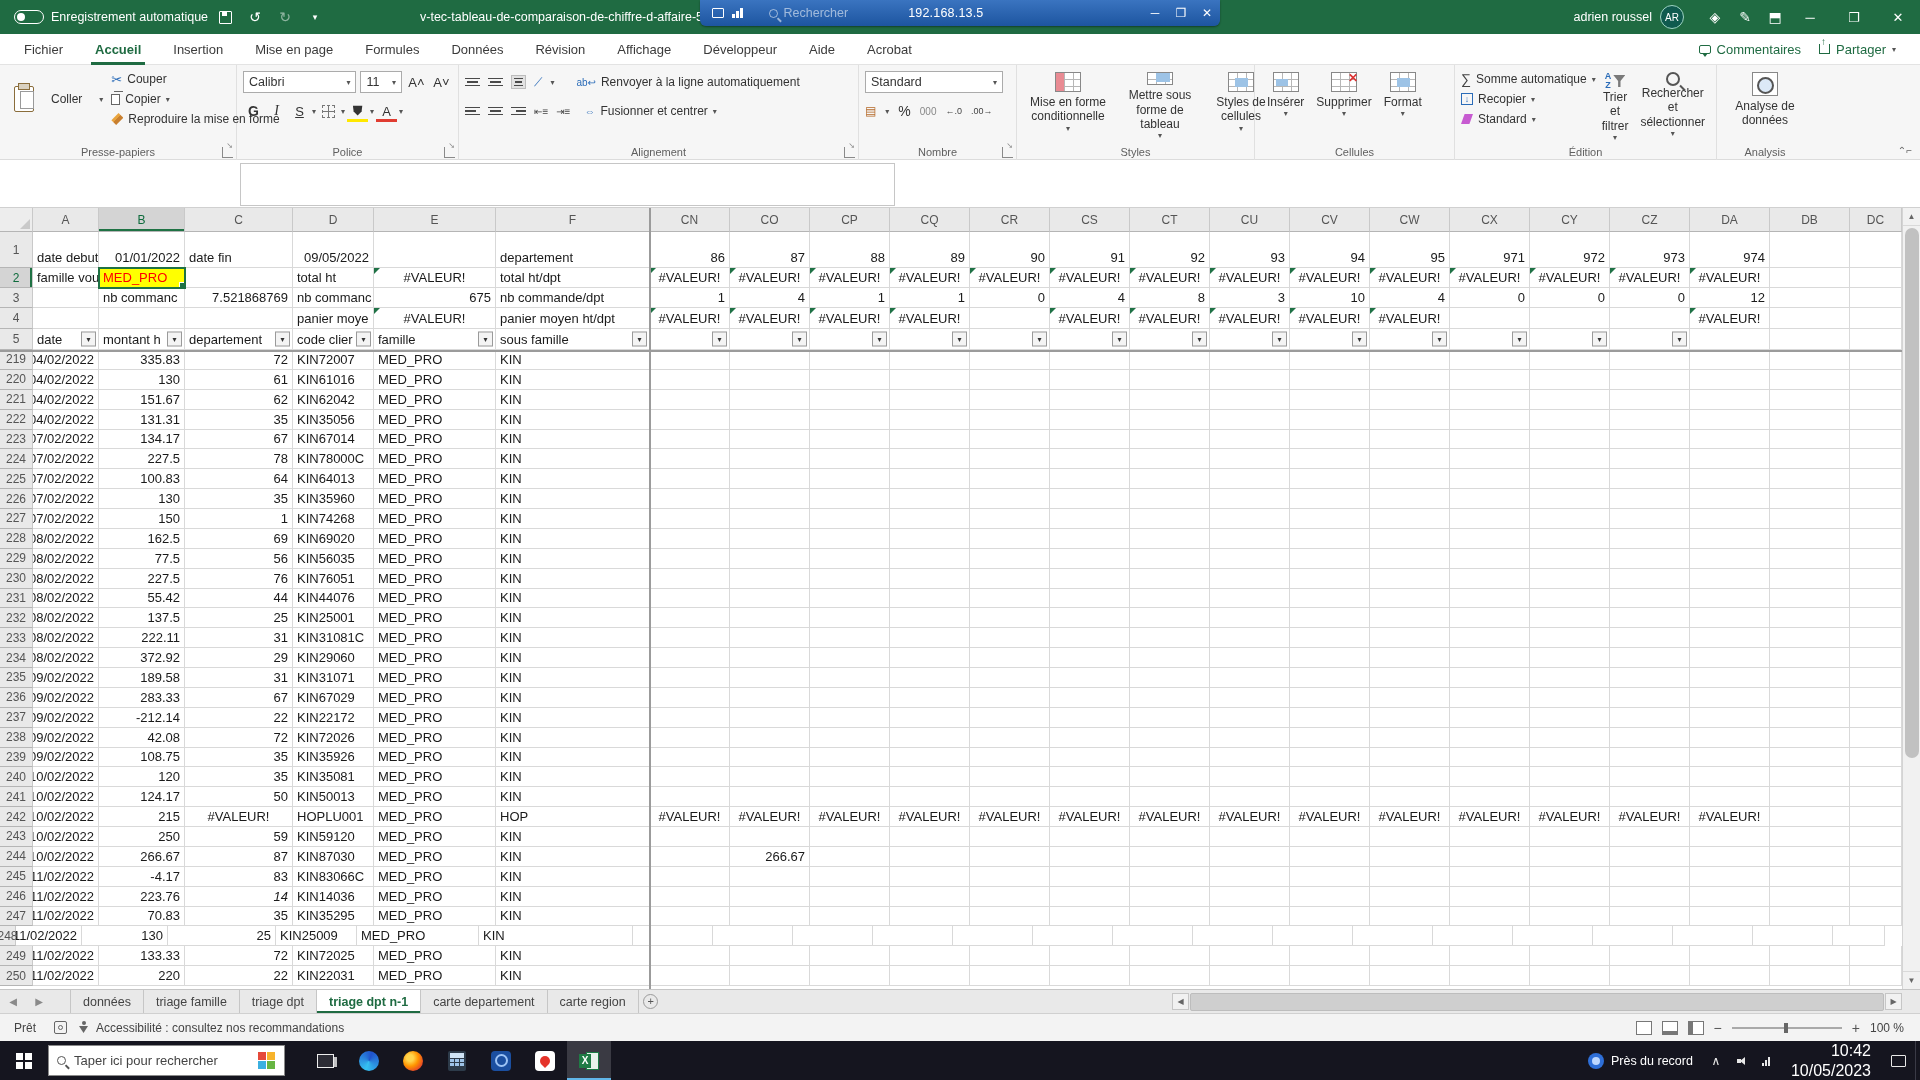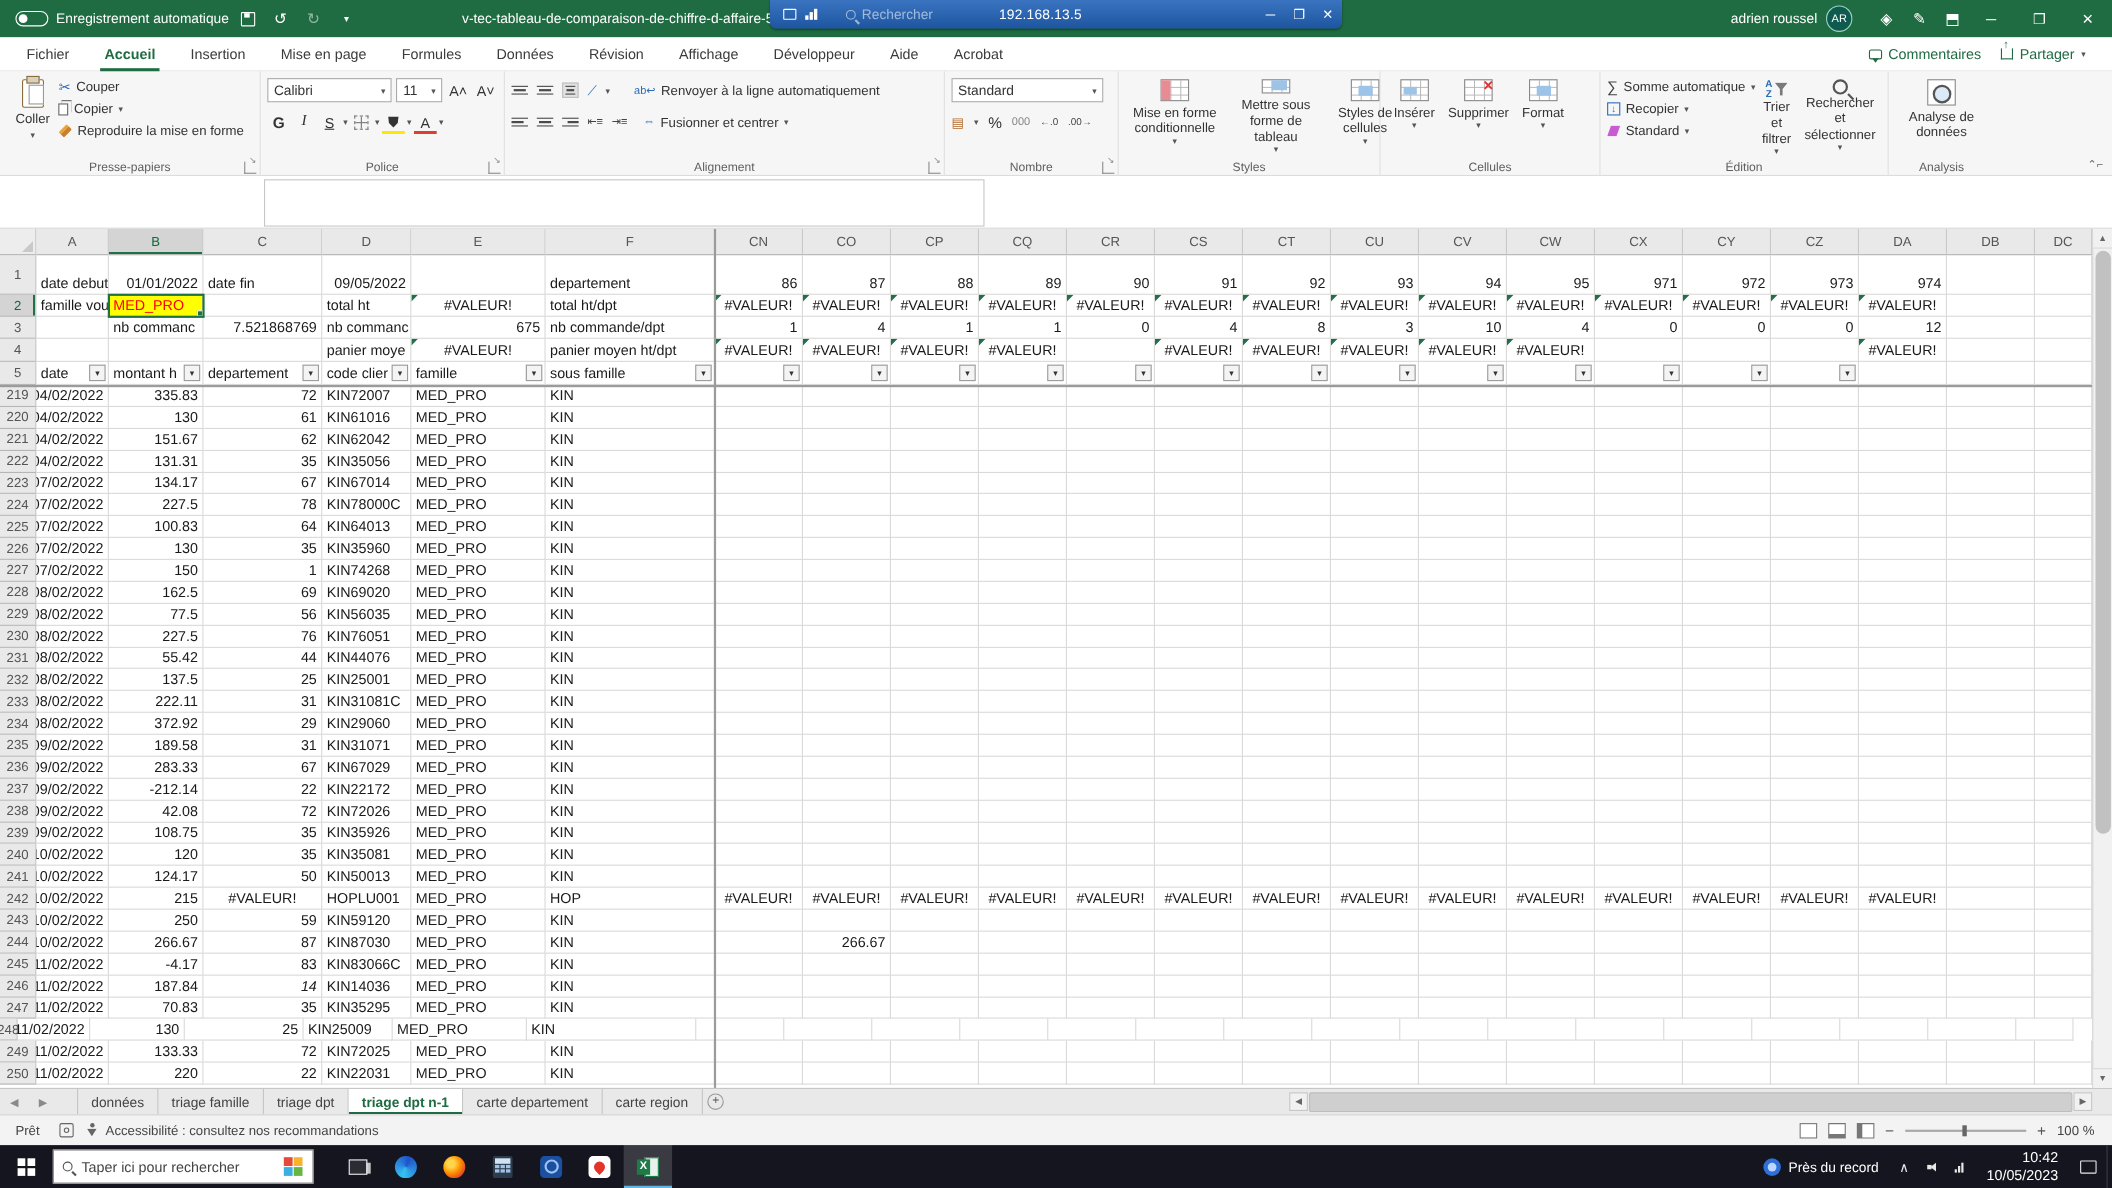--- a/index.html
+++ b/index.html
@@ -42,21 +42,21 @@
   .bubble::after { content:""; position:absolute; left:2px; bottom:-4px; border-left:3px solid transparent; border-right:3px solid transparent; border-top:4px solid #1F6B42; }
   .share-ic { width:11px; height:10px; border:1.5px solid #1F6B42; border-top:none; position:relative; }
   .share-ic::after { content:"↑"; position:absolute; left:1px; top:-8px; font-size:10px; color:#1F6B42; }
 
   
   .ribbon { position:absolute; left:0; top:65px; width:1920px; height:95px; background:#f6f6f6; border-bottom:1px solid #dcdcdc; display:flex; font-size:12px; color:#333; }
   .rgroup { position:relative; height:95px; border-right:1px solid #e0e0e0; padding:4px 6px 16px 6px; }
   .glabel { position:absolute; bottom:2px; left:0; right:0; text-align:center; font-size:11px; color:#5f5f5f; white-space:nowrap; }
   .launcher { position:absolute; bottom:2px; right:3px; width:11px; height:11px; border-left:1px solid #8a8a8a; border-bottom:1px solid #8a8a8a; }
   .launcher::after { content:"↘"; position:absolute; right:0px; top:-6px; font-size:8px; color:#8a8a8a; }
-  .bigbtn { display:flex; flex-direction:column; align-items:center; justify-content:center; gap:3px; padding:2px 8px; }
+  .bigbtn { display:flex; align-items:center; justify-content:center; gap:17px; padding:2px 8px; }
   .clip-ic { width:20px; height:26px; border:1.5px solid #8a6d3b; border-radius:2px; background:#fff; position:relative; }
   .clip-ic::before { content:""; position:absolute; left:3px; top:-4px; width:10px; height:5px; background:#d9d1c0; border:1px solid #8a6d3b; }
   .clip-ic::after { content:""; position:absolute; left:5px; top:4px; width:12px; height:16px; background:#fff; border:1px solid #9a9a9a; }
   .srow { display:flex; align-items:center; gap:5px; height:20px; white-space:nowrap; }
   .chev { font-size:8px; color:#555; }
   .cut-g { color:#2b6cb8; font-size:13px; }
   .copy-ic { width:9px; height:11px; border:1px solid #666; background:#fff; box-shadow:3px -2px 0 -0px #f6f6f6, 3px -3px 0 0px #666; }
   .brush-ic { width:12px; height:12px; background:linear-gradient(135deg,#e8a33d 50%,#c87f2f 50%); clip-path:polygon(0 60%,60% 0,100% 40%,40% 100%); }
   .fsel { background:#fff; border:1px solid #ababab; height:22px; display:flex; align-items:center; padding:0 5px; font-size:12.5px; justify-content:space-between; }
   .fbtn { min-width:21px; height:21px; display:flex; align-items:center; justify-content:center; font-size:13px; color:#333; }
@@ -170,21 +170,21 @@
   .tray { margin-left:auto; display:flex; align-items:center; height:39px; }
   .widget { display:flex; align-items:center; gap:7px; padding:0 10px; font-size:12.5px; }
   .head-ic { width:16px; height:16px; border-radius:50%; background:#2e6fd8; position:relative; }
   .head-ic::after { content:""; position:absolute; left:4px; top:4px; width:8px; height:8px; border-radius:50%; background:#bcd7ff; }
   .tray-ic { width:26px; height:39px; display:flex; align-items:center; justify-content:center; font-size:12px; color:#e8e8e8; }
   .spk { width:10px; height:8px; position:relative; }
   .spk::before { content:""; position:absolute; left:0; top:2px; width:4px; height:4px; background:#e8e8e8; }
   .spk::after { content:""; position:absolute; left:3px; top:0; border-top:4px solid transparent; border-bottom:4px solid transparent; border-right:5px solid #e8e8e8; }
   .net { width:12px; height:10px; display:flex; align-items:flex-end; gap:1px; }
   .net i { width:2px; background:#e8e8e8; display:block; }
-  .clock { text-align:right; font-size:13px; line-height:1.25; padding:0 10px; }
+  .clock { text-align:right; font-size:16px; line-height:1.25; padding:0 10px; }
   .action { width:34px; height:39px; display:flex; align-items:center; justify-content:center; }
   .act-ic { width:15px; height:12px; border:1.5px solid #e8e8e8; border-radius:1px; position:relative; }
   .show-desk { width:5px; height:39px; border-left:1px solid #3a3a46; }
 </style>
 </head>
 <body>
 
 <div id="stage">
 
   <div class="titlebar">
@@ -1328,21 +1328,21 @@
           <div class="c" style="width: 80px; height: 19.875px;"></div>
           <div class="c" style="width: 80px; height: 19.875px;"></div>
           <div class="c" style="width: 80px; height: 19.875px;"></div>
           <div class="c" style="width: 80px; height: 19.875px;"></div>
           <div class="c" style="width: 80px; height: 19.875px;"></div>
           <div class="c" style="width: 52px; height: 19.875px;"></div>
         </div>
         <div class="grow">
           <div class="hc" style="width: 33px; height: 19.875px;">246</div>
           <div class="c r" style="width: 66px; height: 19.875px;">11/02/2022</div>
-          <div class="c r" style="width: 86px; height: 19.875px;">187.84</div>
+          <div class="c r" style="width: 86px; height: 19.875px;">223.76</div>
           <div class="c r" style="width: 108px; height: 19.875px; font-style: italic;">14</div>
           <div class="c" style="width: 81px; height: 19.875px;">KIN14036</div>
           <div class="c" style="width: 122px; height: 19.875px;">MED_PRO</div>
           <div class="c" style="width: 154px; height: 19.875px;">KIN</div>
           <div class="c" style="width: 80px; height: 19.875px;"></div>
           <div class="c" style="width: 80px; height: 19.875px;"></div>
           <div class="c" style="width: 80px; height: 19.875px;"></div>
           <div class="c" style="width: 80px; height: 19.875px;"></div>
           <div class="c" style="width: 80px; height: 19.875px;"></div>
           <div class="c" style="width: 80px; height: 19.875px;"></div>

